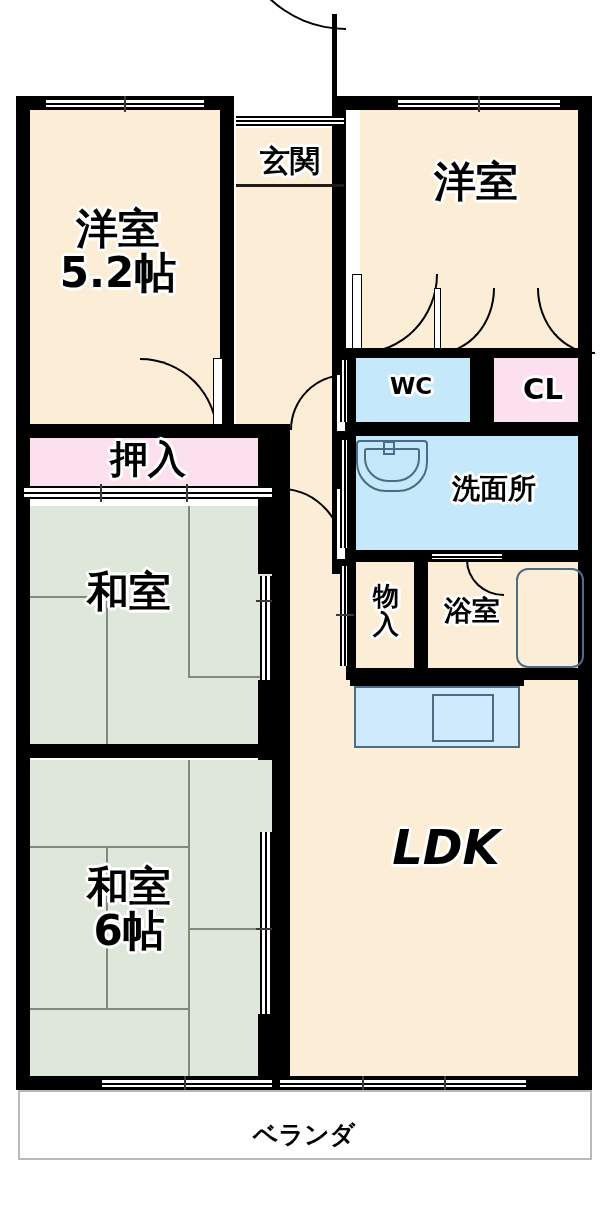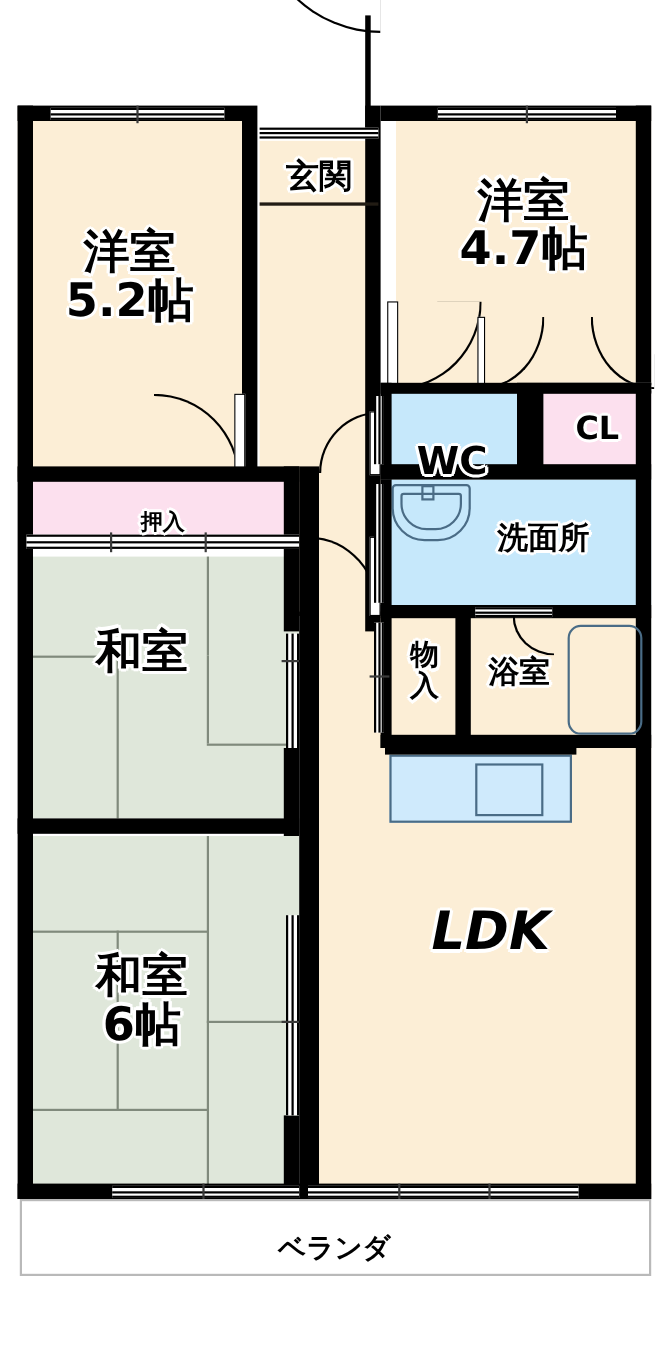--- a/index.html
+++ b/index.html
@@ -232,45 +232,44 @@
     <span class="ln">玄関</span>
   </div>
 
   <div class="lbl" style="left:16px;top:207px;width:204px;font-size:42px;">
     <span class="ln">洋室</span>
     <span class="ln">5.2帖</span>
   </div>
 
   <div class="lbl" style="left:360px;top:160px;width:232px;font-size:42px;">
     <span class="ln">洋室</span>
-    <span class="ln">4.7帖</span>
-  </div>
-
-  <div class="lbl" style="left:352px;top:374px;width:118px;font-size:35px;margin-top:28px;">
+  </div>
+
+  <div class="lbl" style="left:352px;top:374px;width:118px;font-size:23px;">
     <span class="ln">WC</span>
   </div>
 
   <div class="lbl" style="left:494px;top:374px;width:98px;font-size:29px;">
     <span class="ln">CL</span>
   </div>
 
   <div class="lbl" style="left:404px;top:474px;width:180px;font-size:28px;">
     <span class="ln">洗面所</span>
   </div>
 
   <div class="lbl" style="left:358px;top:582px;width:56px;font-size:26px;line-height:1.08;">
     <span class="ln">物</span>
     <span class="ln">入</span>
   </div>
 
   <div class="lbl" style="left:430px;top:596px;width:84px;font-size:28px;">
     <span class="ln">浴室</span>
   </div>
 
-  <div class="lbl" style="left:24px;top:464px;width:248px;font-size:20px;">
+  <div class="lbl" style="left:24px;top:440px;width:248px;font-size:38px;">
     <span class="ln">押入</span>
   </div>
 
   <div class="lbl" style="left:24px;top:570px;width:210px;font-size:42px;">
     <span class="ln">和室</span>
   </div>
 
   <div class="lbl" style="left:24px;top:865px;width:210px;font-size:42px;">
     <span class="ln">和室</span>
     <span class="ln">6帖</span>

